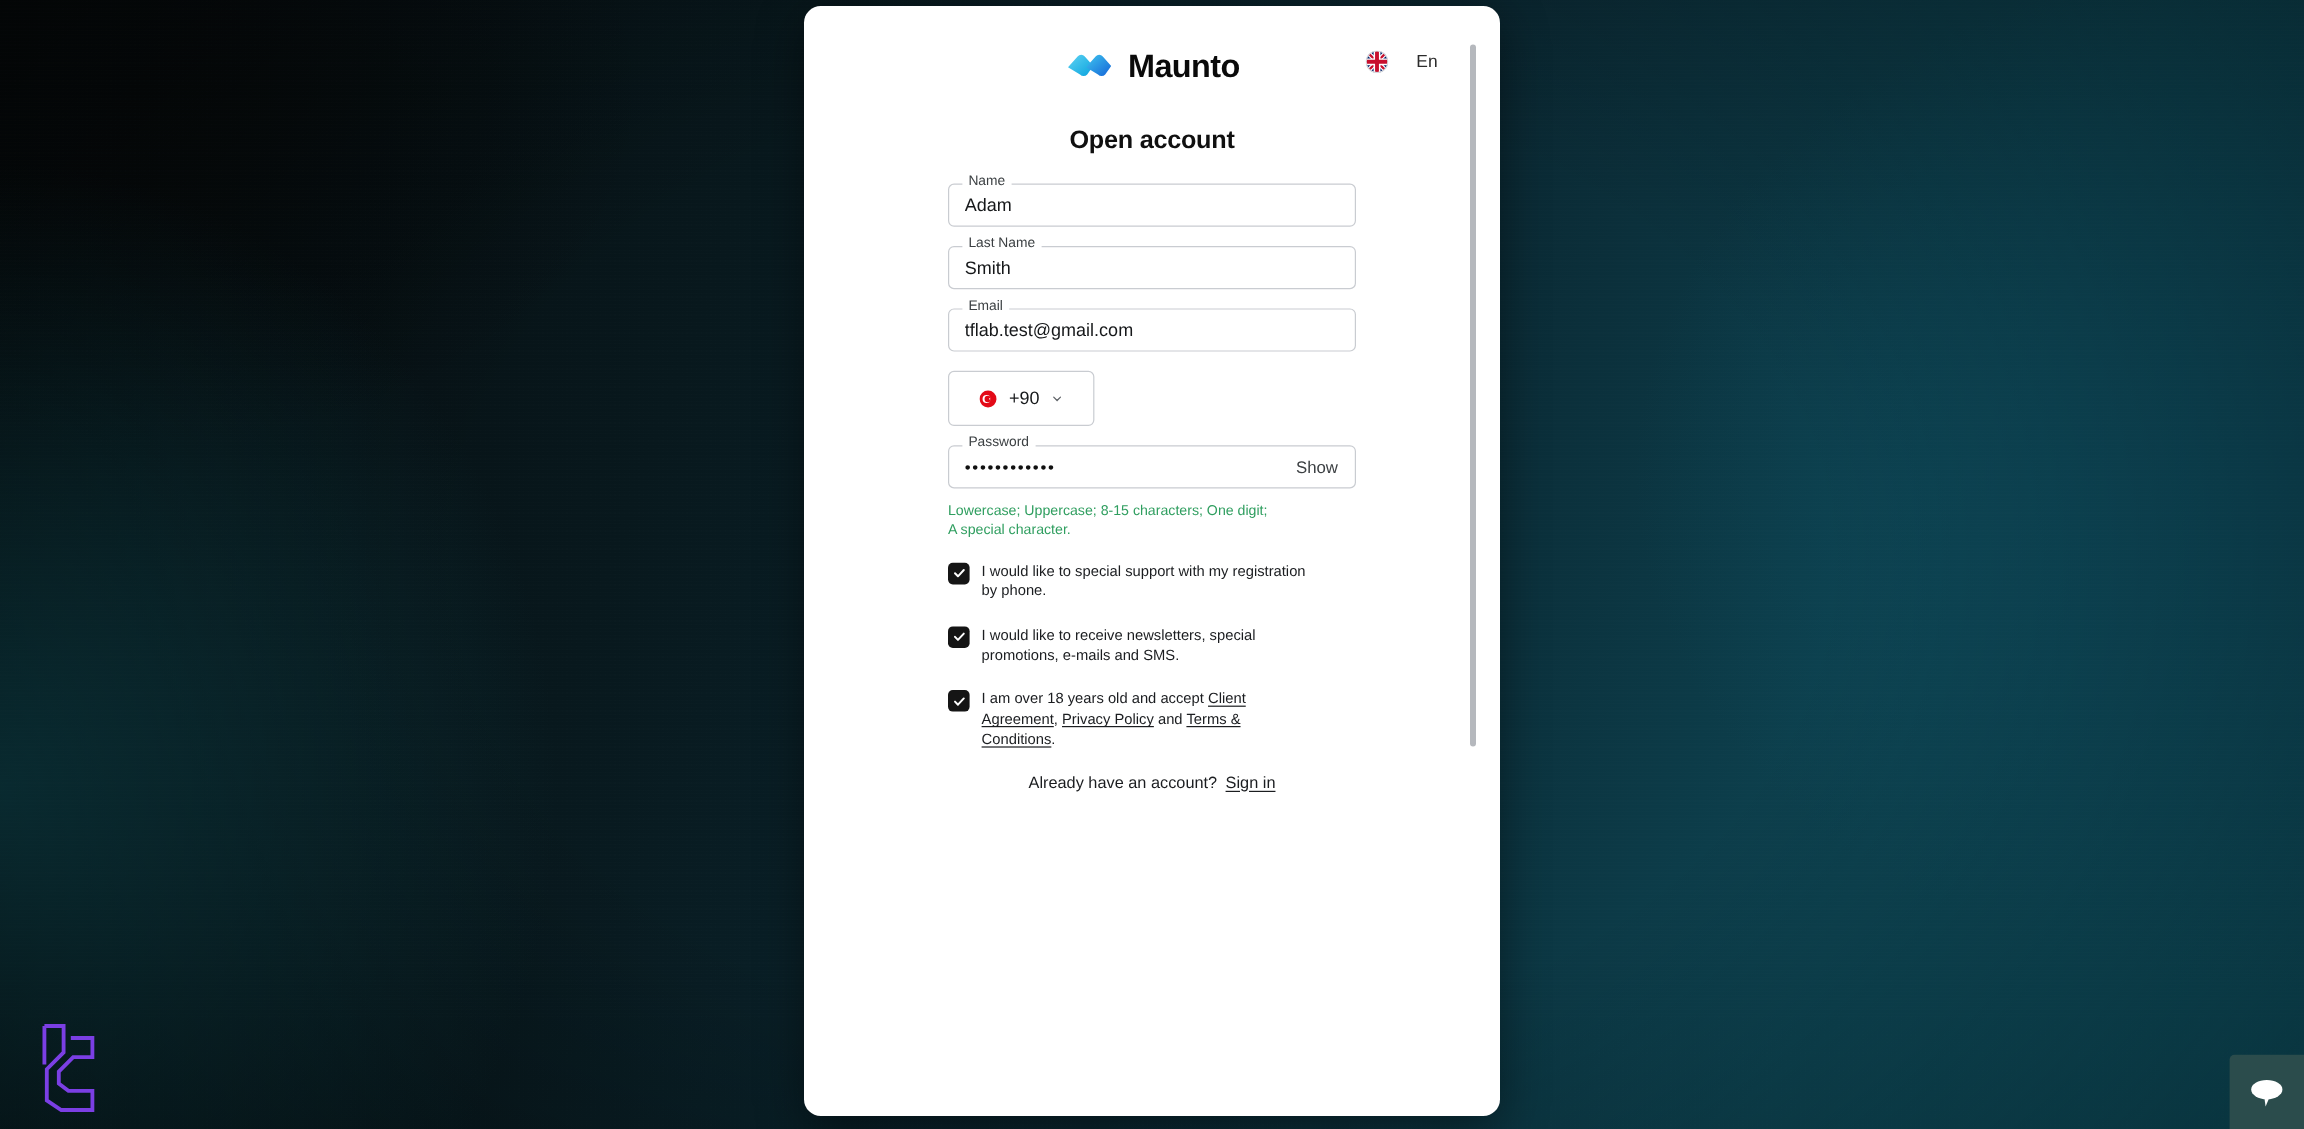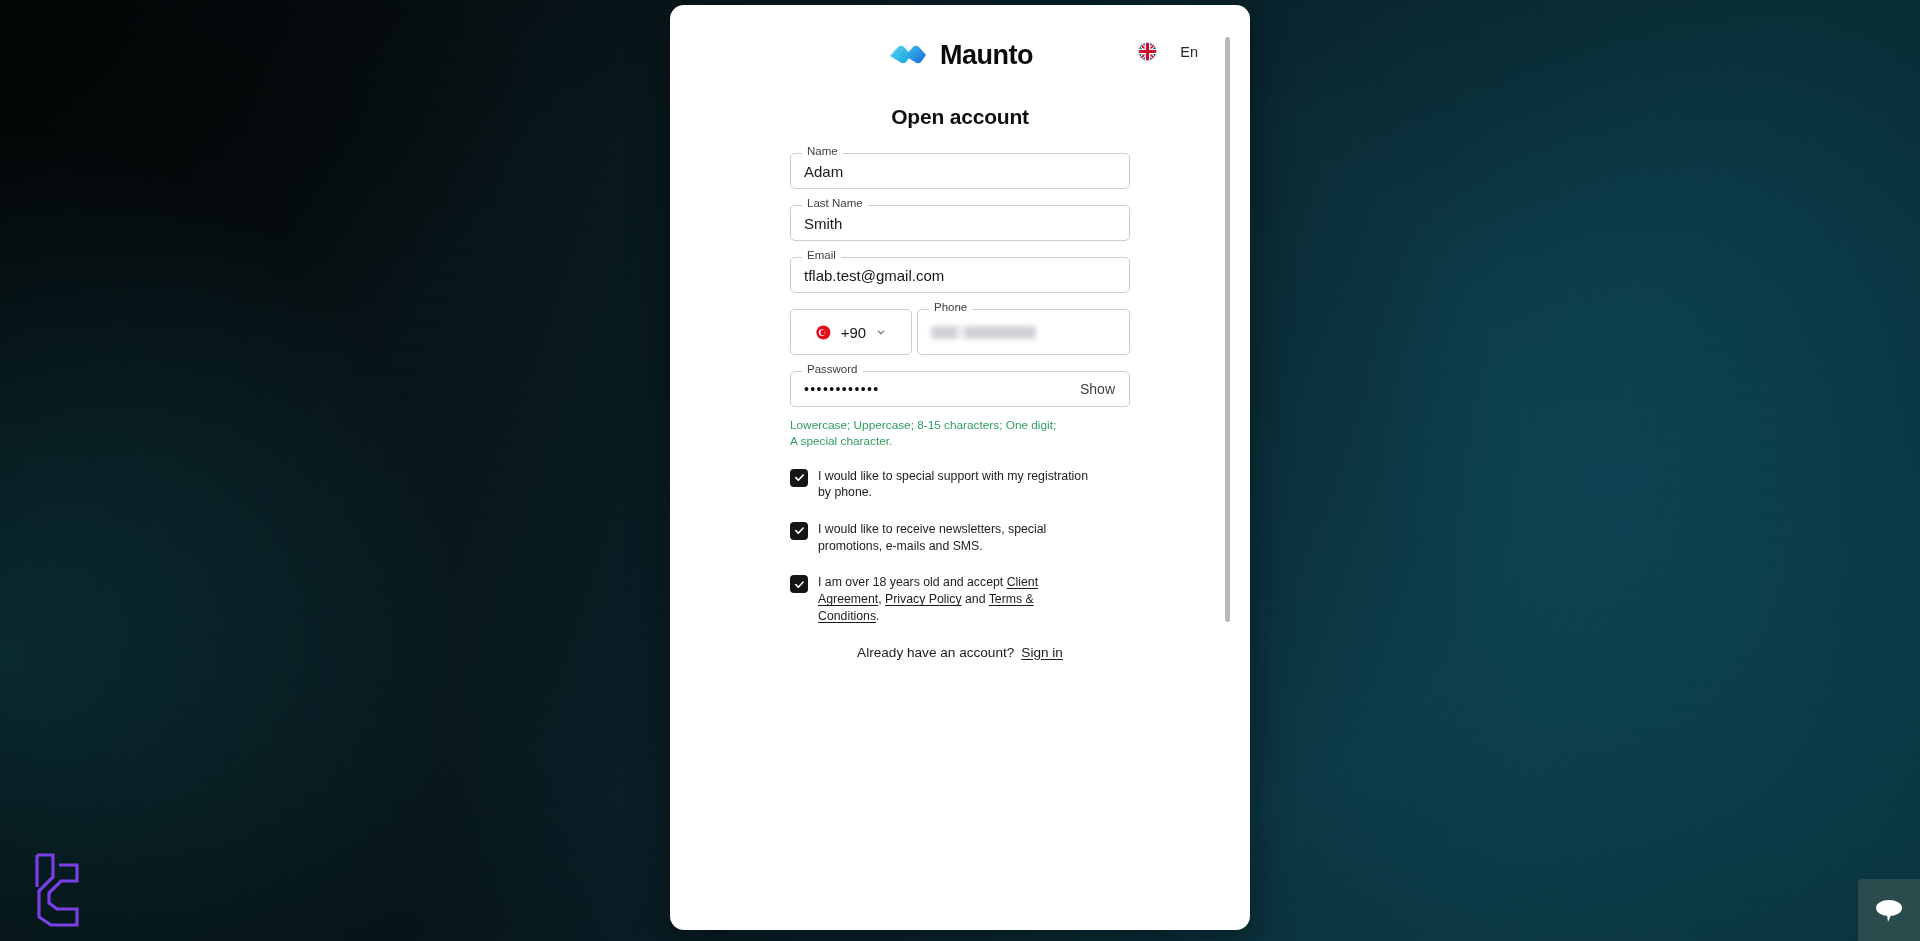--- a/index.html
+++ b/index.html
@@ -351,24 +351,20 @@
             <circle cx="11" cy="11" r="10.5" fill="#e30a17"></circle>
             <circle cx="9.2" cy="11" r="5" fill="#fff"></circle>
             <circle cx="10.7" cy="11" r="4" fill="#e30a17"></circle>
             <path d="M14.4 11 L12.0 11.8 L13.5 9.8 L13.5 12.2 L12.0 10.2 Z" fill="#fff"></path>
           </svg>
           <span id="country-code">+90</span>
           <svg width="14" height="14" viewBox="0 0 14 14">
             <path d="M3 5.5 L7 9.5 L11 5.5" stroke="#5f6368" stroke-width="1.5" fill="none" stroke-linecap="round"></path>
           </svg>
         </div>
-        <div id="phone-field">
-          <span class="field-label">Phone</span>
-          <div id="phone-placeholder"></div>
-        </div>
       </div>
 
       <div class="field" id="password-field">
         <span class="field-label">Password</span>
         <span id="password-dots">••••••••••••</span>
         <span id="password-show">Show</span>
       </div>
 
       <div id="password-hint">Lowercase; Uppercase; 8-15 characters; One digit; A special character.</div>
 

